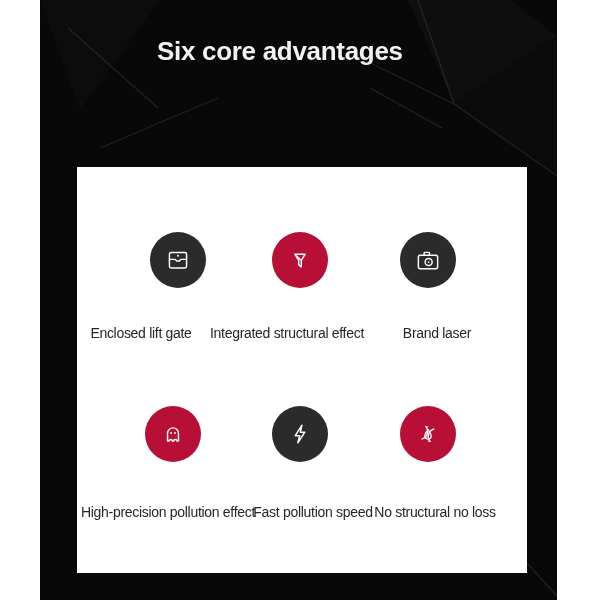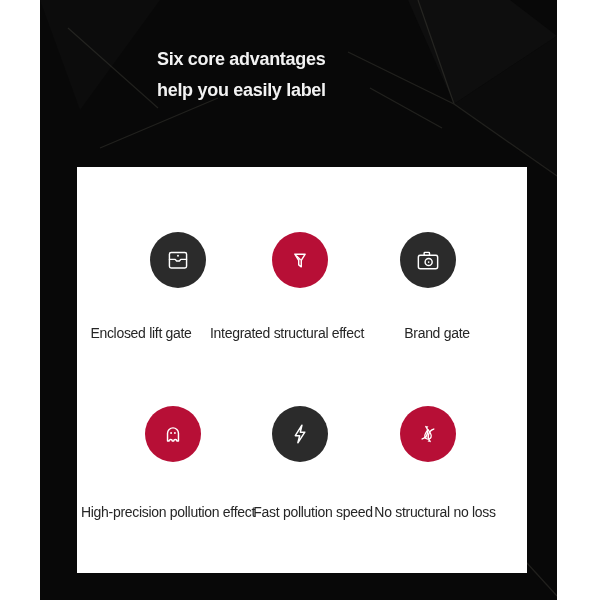--- a/index.html
+++ b/index.html
@@ -9,21 +9,21 @@
     font-family:"Liberation Sans", sans-serif;
   }
   .panel{
     position:absolute;left:40px;top:0;width:517px;height:600px;
     background:var(--panel-bg,#080808);
   }
   .facets{position:absolute;left:0;top:0;}
   .header{
     position:absolute;left:117px;top:36px;
     color:var(--header-text,#f2f2f2);
-    font-size:18px;font-weight:700;line-height:31px;letter-spacing:-0.3px;margin-top:8px;
+    font-size:26px;font-weight:700;line-height:31px;letter-spacing:-0.3px;
   }
   .card{
     position:absolute;left:37px;top:167px;width:450px;height:406px;
     background:var(--card-bg,#ffffff);
   }
   .circle{
     position:absolute;width:56px;height:56px;border-radius:50%;
     display:flex;align-items:center;justify-content:center;
     transform:translate(-50%,-50%);
   }
@@ -52,21 +52,20 @@
       <path d="M378 0 L414 104"></path>
       <path d="M308 52 L414 104"></path>
       <path d="M414 104 L517 176"></path>
       <path d="M330 88 L402 128"></path>
       <path d="M455 528 L517 596"></path>
     </g>
   </svg>
 
   <div class="header">
     <div>Six core advantages</div>
-    <div>help you easily label</div>
   </div>
 
   <div class="card">
 
     <div>
       <div class="circle dark" style="left:101px;top:93px">
         <svg class="icon" width="30" height="30" viewBox="0 0 28 28">
           <g stroke="#fff" stroke-width="1.35" fill="none" stroke-linecap="round" stroke-linejoin="round">
             <rect x="6" y="7" width="16" height="14.5" rx="1.6"></rect>
             <path d="M6 13.4 h5.4 l1.3 1.6 h2.6 l1.3 -1.6 H22"></path>
@@ -93,21 +92,21 @@
       <div class="circle dark" style="left:351px;top:93px">
         <svg class="icon" width="30" height="30" viewBox="0 0 28 28">
           <g stroke="#fff" stroke-width="1.35" fill="none" stroke-linecap="round" stroke-linejoin="round">
             <rect x="5" y="9.6" width="18" height="12.6" rx="1.8"></rect>
             <path d="M10.4 9.6 V7.6 a0.7 0.7 0 0 1 0.7 -0.7 h3.6 a0.7 0.7 0 0 1 0.7 0.7 V9.6"></path>
             <circle cx="14.6" cy="15.9" r="3.3"></circle>
             <circle cx="14.6" cy="15.9" r="0.8" fill="#fff" stroke="none"></circle>
           </g>
         </svg>
       </div>
-      <div class="label" style="left:360px;top:166px">Brand gate</div>
+      <div class="label" style="left:360px;top:166px">Brand laser</div>
     </div>
 
     <div>
       <div class="circle red" style="left:96px;top:267px">
         <svg class="icon" width="30" height="30" viewBox="0 0 28 28">
           <g stroke="#fff" stroke-width="1.35" fill="none" stroke-linecap="round" stroke-linejoin="round">
             <path d="M8.9 20.6 v-7.2 a5.1 5.1 0 0 1 10.2 0 v7.2 h-1.5 a1.45 1.45 0 0 0 -2.9 0 h-1.4 a1.45 1.45 0 0 0 -2.9 0 h-1.5 Z"></path>
             <circle cx="12.2" cy="13" r="0.9" fill="#fff" stroke="none"></circle>
             <circle cx="15.8" cy="13" r="0.9" fill="#fff" stroke="none"></circle>
           </g>

